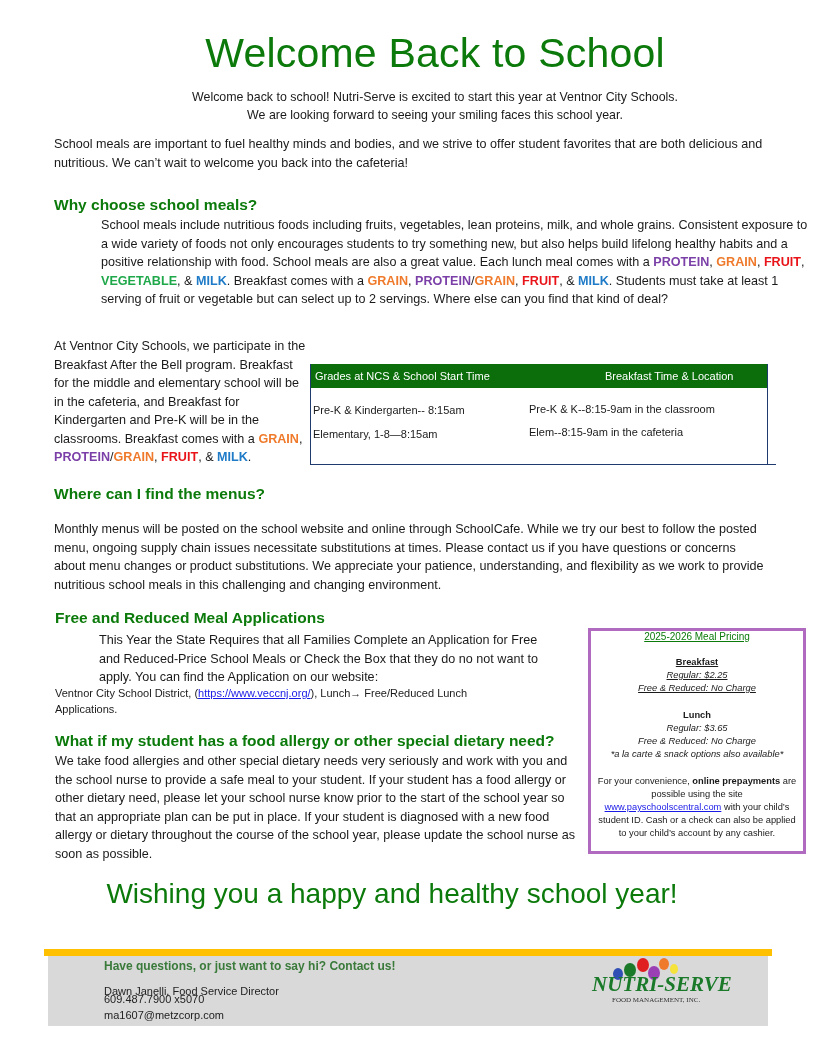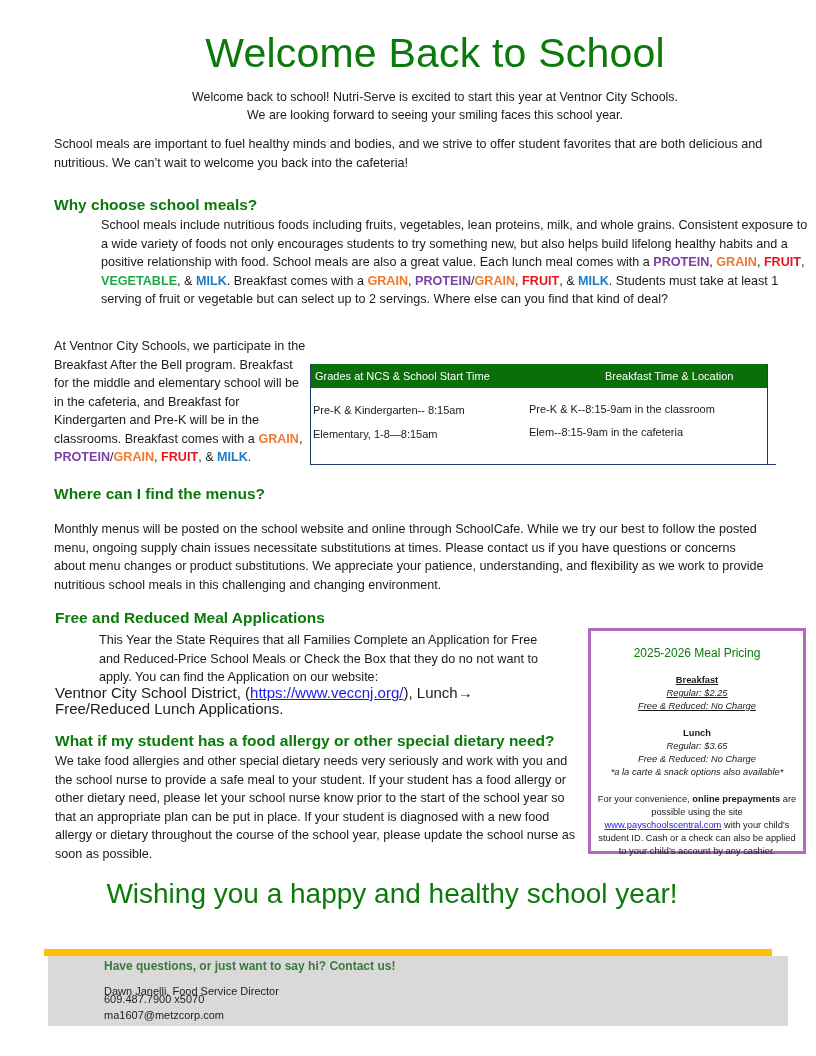--- a/index.html
+++ b/index.html
@@ -17,29 +17,29 @@
   .c-veg { color: #1fa84a; font-weight: bold; }
   .c-milk { color: #1f7bc7; font-weight: bold; }
 
   .table { left: 310px; top: 364px; width: 456px; height: 100px; border: 1px solid #1f3b6e; border-top: none; }
   .table .hdr { background: #0b6e0b; color: #fff; height: 24px; font-size: 11px; display: flex; align-items: center; }
   .table .hdr span { display: block; }
   .table .row { position: absolute; font-size: 11px; }
   .table-line { left: 310px; top: 464px; width: 466px; height: 1px; background: #1f3b6e; }
 
   .price { left: 588px; top: 628px; width: 212px; height: 220px; border: 3px solid #b06ac0; text-align: center; }
-  .price .ph { font-size: 12px; color: #0b7a0b; margin-top: 15px; }
+  .price .ph { font-size: 10px; color: #0b7a0b; margin-top: 0; text-decoration: underline; }
   .price .small { font-size: 9.3px; line-height: 13px; }
   .price .it { font-style: italic; }
   a.lnk { color: #1a1ae6; text-decoration: underline; }
 
   .closing { left: 0; width: 784px; top: 878px; text-align: center; font-size: 28px; color: #0b7a0b; }
 
   .footer-bar { left: 44px; top: 949px; width: 728px; height: 7px; background: #ffc000; }
-  .footer { left: 48px; top: 956px; width: 720px; height: 70px; background: #d9d9d9; padding-left: 20px; }
+  .footer { left: 48px; top: 956px; width: 720px; height: 70px; background: #d9d9d9; }
   .footer .fq { position: absolute; left: 56px; top: 3px; font-size: 12px; font-weight: bold; color: #3a7a3a; }
   .footer .fl { position: absolute; left: 56px; font-size: 11px; color: #222; }
 </style>
 </head>
 <body>
 
 <div class="abs title">Welcome Back to School</div>
 
 <div class="abs intro">
   <div>Welcome back to school! Nutri-Serve is excited to start this year at Ventnor City Schools.</div>
@@ -82,21 +82,21 @@
   <div class="row" style="left:2px; top:64px;">Elementary, 1-8—8:15am</div>
   <div class="row" style="left:218px; top:62px;">Elem--8:15-9am in the cafeteria</div>
 </div>
 <div class="abs table-line"></div>
 
 <div class="abs h2" style="left:54px; top:485px;">Where can I find the menus?</div>
 <div class="abs p" style="left:54px; top:520px; width:716px;">Monthly menus will be posted on the school website and online through SchoolCafe. While we try our best to follow the posted menu, ongoing supply chain issues necessitate substitutions at times. Please contact us if you have questions or concerns about menu changes or product substitutions. We appreciate your patience, understanding, and flexibility as we work to provide nutritious school meals in this challenging and changing environment.</div>
 
 <div class="abs h2" style="left:55px; top:609px;">Free and Reduced Meal Applications</div>
 <div class="abs p" style="left:55px; top:631px; width:450px;margin-left:44px;">This Year the State Requires that all Families Complete an Application for Free and Reduced-Price School Meals or Check the Box that they do no not want to apply. You can find the Application on our website:</div>
-<div class="abs" style="left:55px; top:685px; width:440px; font-size:15px; line-height:16px;">
+<div class="abs" style="left:55px; top:685px; width:440px; font-size:11px; line-height:16px;">
   <span>Ventnor City School District, (</span><a class="lnk">https://www.veccnj.org/</a><span>),  Lunch→ Free/Reduced Lunch Applications.</span>
 </div>
 
 <div class="abs h2" style="left:55px; top:732px;">What if my student has a food allergy or other special dietary need?</div>
 <div class="abs p" style="left:55px; top:752px; width:525px;">We take food allergies and other special dietary needs very seriously and work with you and the school nurse to provide a safe meal to your student. If your student has a food allergy or other dietary need, please let your school nurse know prior to the start of the school year so that an appropriate plan can be put in place. If your student is diagnosed with a new food allergy or dietary throughout the course of the school year, please update the school nurse as soon as possible.</div>
 
 <div class="abs price">
   <div class="ph">2025-2026 Meal Pricing</div>
   <div class="small" style="margin-top:14px;text-decoration:underline;">
     <div class="b">Breakfast</div>
@@ -120,13 +120,25 @@
 
 <div class="abs closing">Wishing you a happy and healthy school year!</div>
 
 <div class="abs footer-bar"></div>
 <div class="abs footer">
   <div class="fq">Have questions, or just want to say hi? Contact us!</div>
   <div class="fl" style="top:29px;">Dawn Janelli, Food Service Director</div>
   <div class="fl" style="top:37px;">609.487.7900 x5070</div>
   <div class="fl" style="top:53px;">ma1607@metzcorp.com</div>
 
+  <div style="position:absolute; left:538px; top:0; width:150px; height:60px;">
+    <svg width="90" height="28" style="position:absolute; left:22px; top:0;">
+      <ellipse cx="10" cy="18" rx="5" ry="6" fill="#2f4fb5"></ellipse>
+      <ellipse cx="22" cy="14" rx="6" ry="7" fill="#1a7a2a"></ellipse>
+      <ellipse cx="35" cy="9" rx="6" ry="7" fill="#e02020"></ellipse>
+      <ellipse cx="46" cy="17" rx="6" ry="7" fill="#9b3fb5"></ellipse>
+      <ellipse cx="56" cy="8" rx="5" ry="6" fill="#ef7a2b"></ellipse>
+      <ellipse cx="66" cy="13" rx="4" ry="5" fill="#f5e23a"></ellipse>
+    </svg>
+    <div style="position:absolute; left:6px; top:16px; font-family:'Liberation Serif', serif; font-style:italic; font-weight:bold; font-size:21px; color:#1a7a2a;">NUTRI-SERVE</div>
+    <div style="position:absolute; left:26px; top:40px; font-family:'Liberation Serif', serif; font-size:7px; color:#333;">FOOD MANAGEMENT, INC.</div>
+  </div>
 </div>
 
 </body></html>

